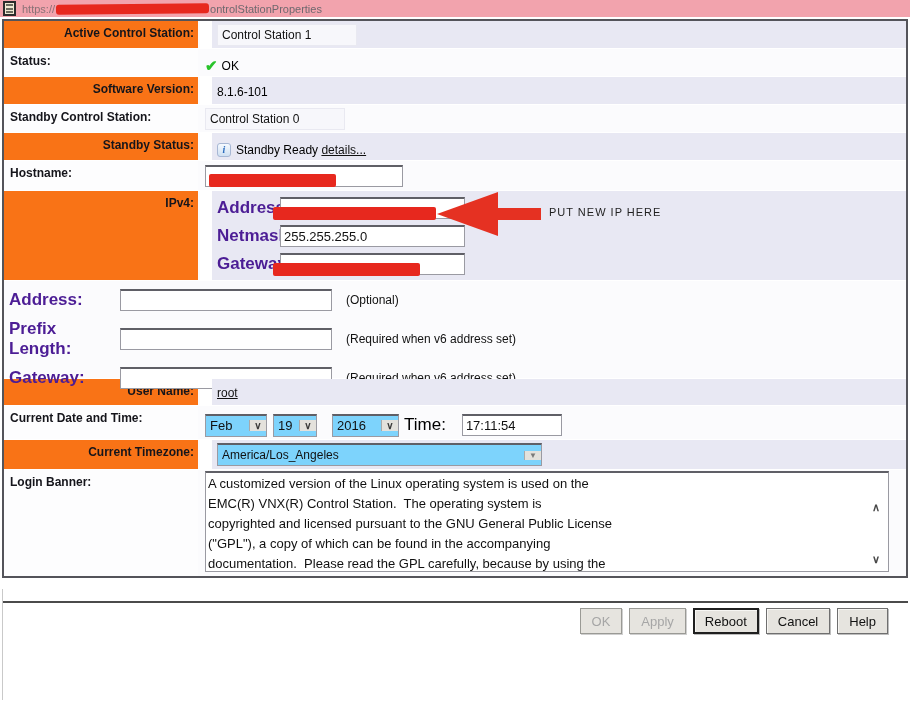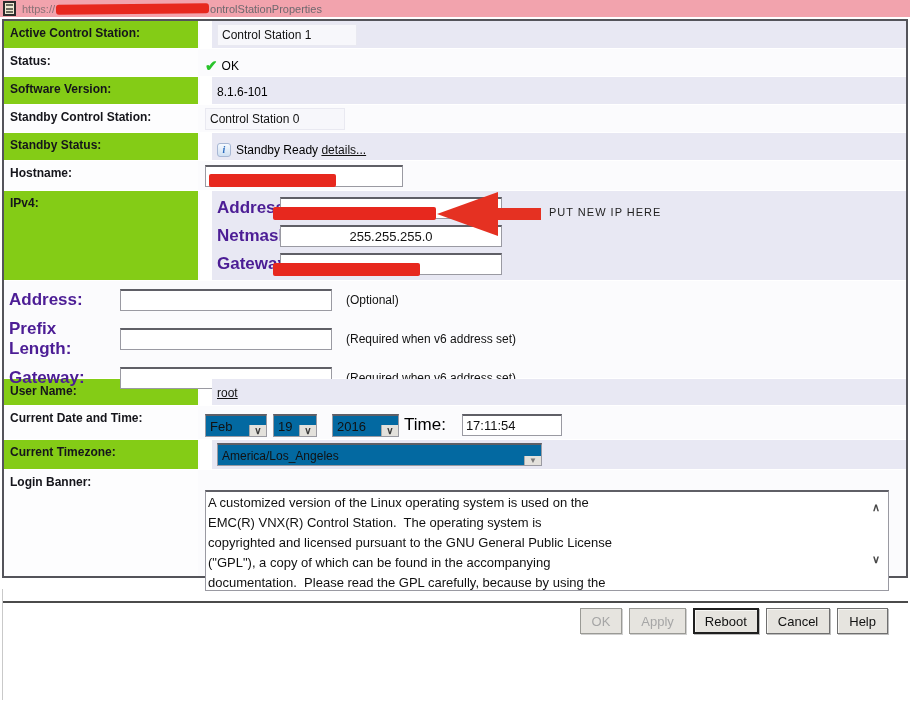--- a/index.html
+++ b/index.html
@@ -30,21 +30,21 @@
     position:absolute; left:2px; top:19px; width:906px;
     border:2px solid #54545a; background:#fff;
   }
   .row { display:flex; border-bottom:1px solid #ffffff; }
   .row:last-child { border-bottom:none; }
   .lbl {
     width:196px; flex:0 0 196px; padding:5px 4px 0 6px;
     border-right:2px solid #fbfbfd; font-weight:bold; font-size:12px; color:#15151b;
   }
   .val { flex:1; padding-left:5px; position:relative; font-size:12px; color:#000; }
-  .a .lbl { background:#84cc16; }
+  .a .lbl { background:#f97316;text-align:right; }
   .a .val { background:#e8e8f3;margin-left:12px; }
   .b .lbl { background:#fdfdfe; }
   .b .val { background:#fbfbfd; }
   .ro-box {
     display:inline-block; margin-top:3px; width:140px; padding:3px 4px;
     background:#f7f7fb; border:1px solid #e9e9f1; font-size:12px; color:#111;
   }
   .check-icon {
     color:#29c32b; font-size:15px; font-weight:bold; line-height:1;
     text-shadow:0 0 1px #fff; margin-right:4px;
@@ -60,45 +60,45 @@
   .inp {
     background:#fff; border:1px solid #9a9aa2; border-top:2px solid #5f5f66;
     height:22px; font:13px "Liberation Sans", sans-serif; padding:1px 3px; color:#111;
   }
   .hostname-inp { width:198px; margin-top:4px; }
   .sub { display:flex; align-items:center; }
   .sublbl { font-weight:bold; font-size:17px; color:#4c1d95; }
   .ipv4-pad { padding-top:6px; }
   .ipv4-pad .sub { margin-bottom:6px; }
   .ipv4-pad .sublbl { width:63px; }
-  .ipv4-inp { width:222px; height:22px;text-align:center; }
+  .ipv4-inp { width:185px; height:22px; }
   .ipv6-pad { padding-top:8px; }
   .ipv6-pad .sub { margin-bottom:8px; }
   .ipv6-pad .sublbl { width:111px; }
   .ipv6-inp { width:212px; height:22px; }
   .note { font-size:12px; color:#111; margin-left:14px; }
   
   .combo {
-    display:inline-flex; align-items:flex-end; background:#0369a1;
+    display:inline-flex; align-items:center; background:#7dd3fc;
     border:1px solid #9a9aa2; border-top:2px solid #5f5f66; height:23px;
   }
   .combo .txt { font-size:13px; color:#111; padding:2px 4px; display:flex; align-items:center; }
   .combo .btn {
     width:17px; background:#e3e1dc; border-left:1px solid #a9a9a9;
     display:flex; align-items:center; justify-content:center;
     font-size:10px; color:#3c3c3c; font-weight:bold; cursor:default;
   }
   .dt-row { display:flex; align-items:center; padding-top:5px; }
   .time-inp { width:100px; }
   .tz-combo { width:325px; margin-top:3px; }
   .tz-combo .txt { flex:1; font-size:12px; }
   .tz-combo .btn { font-size:8px; color:#7a7a7a; }
   
   .banner {
-    width:684px; height:101px; margin-top:20px; resize:none; overflow:hidden;
+    width:684px; height:101px; margin-top:1px; resize:none; overflow:hidden;
     background:#fff; border:1px solid #9a9aa2; border-top:2px solid #5f5f66;
     font:13px/20px "Liberation Sans", sans-serif; color:#111; padding:1px 18px 0 2px;
   }
   .sb-ch { position:absolute; font-size:11px; color:#4a4a4a; font-weight:bold; }
   
   .divider { position:absolute; left:2px; top:601px; width:906px; height:2px; background:#4b4b4b; }
   .btn-row { position:absolute; top:608px; right:22px; display:flex; gap:7px; }
   .pbtn {
     height:26px; padding:2px 11px; font:13px "Liberation Sans", sans-serif; color:#111;
     background:#e6e4df; border:1px solid #6f6f6f;

